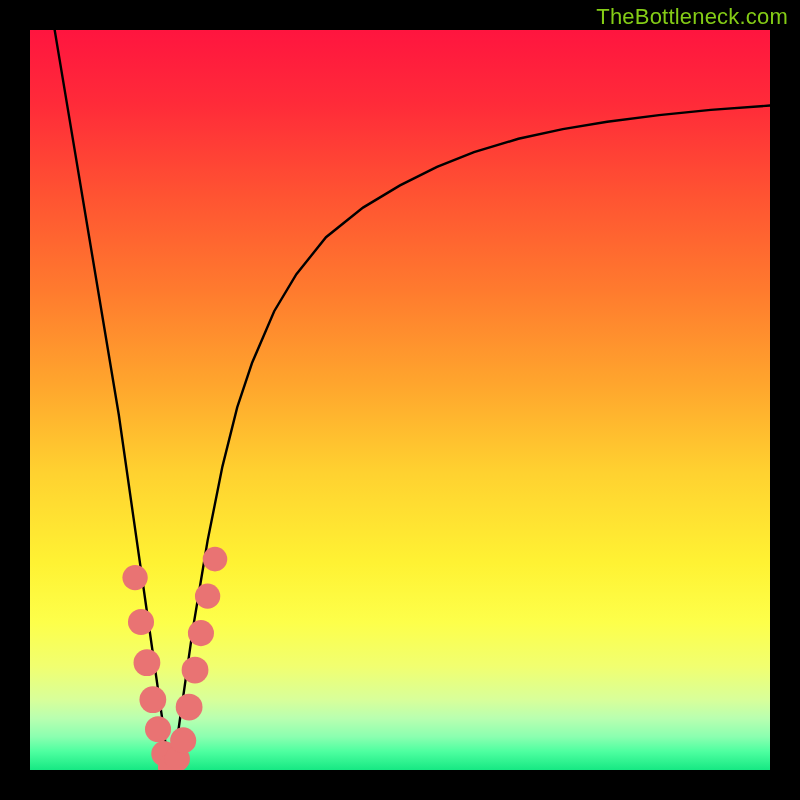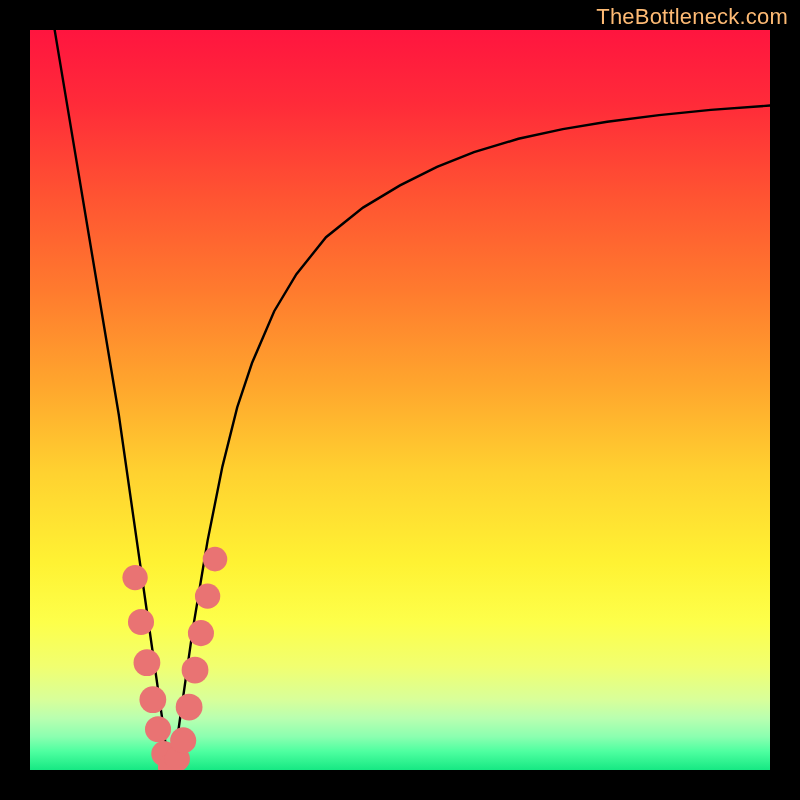--- a/index.html
+++ b/index.html
@@ -30,21 +30,21 @@
     inset: 0;
   }
   .curve-svg {
     position: absolute;
     inset: 0;
   }
   .watermark {
     position: absolute;
     top: 4px;
     right: 12px;
-    color: #fdba74;
+    color: #84cc16;
     font-size: 22px;
     font-weight: 400;
     letter-spacing: 0.2px;
     user-select: none;
   }
 </style>
 </head>
 <body>
 
 <div class="stage">

